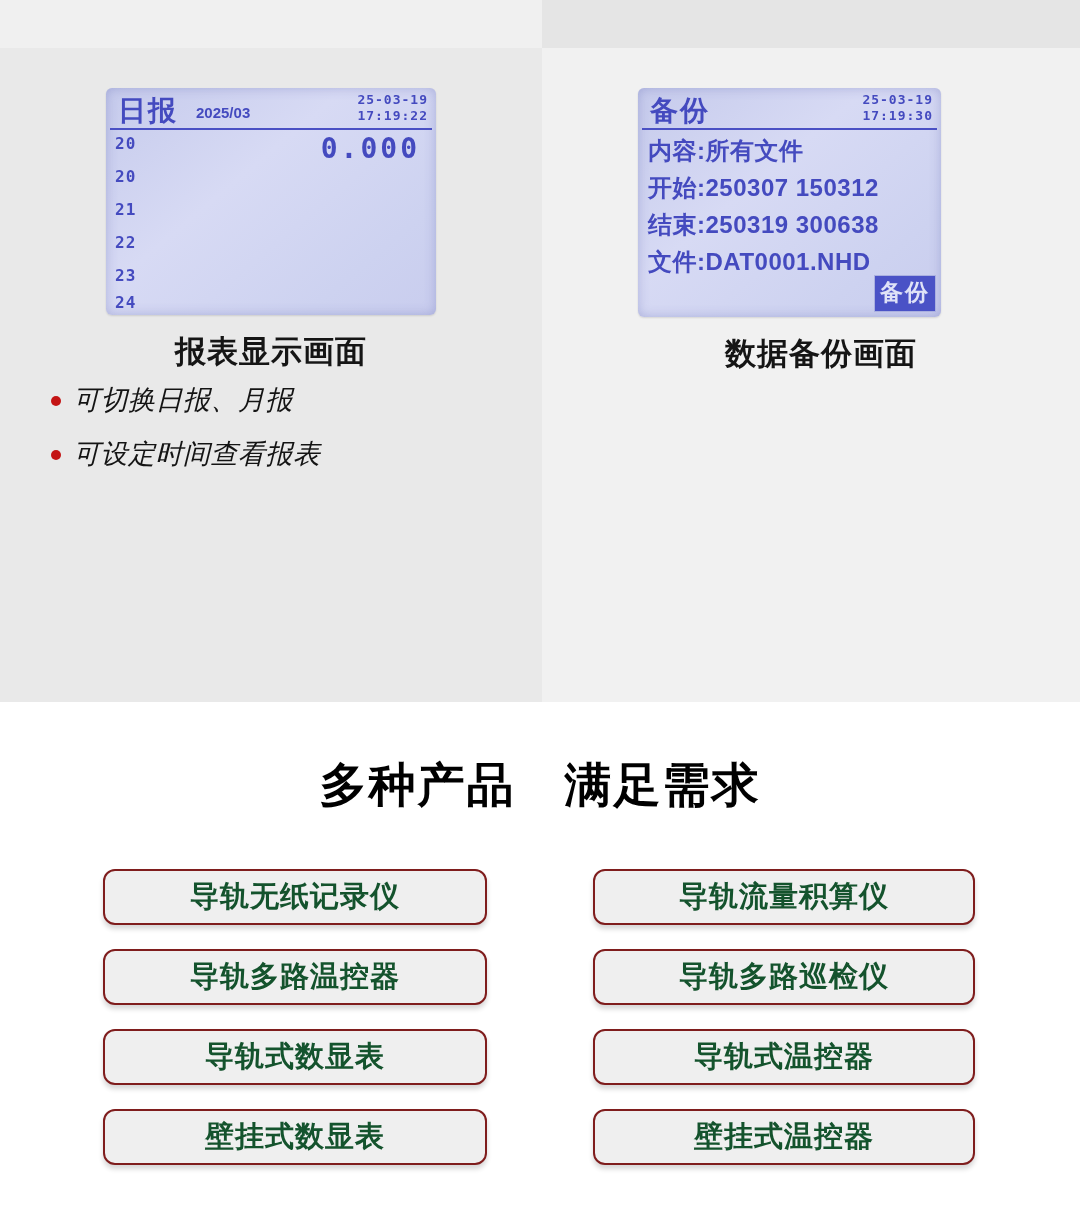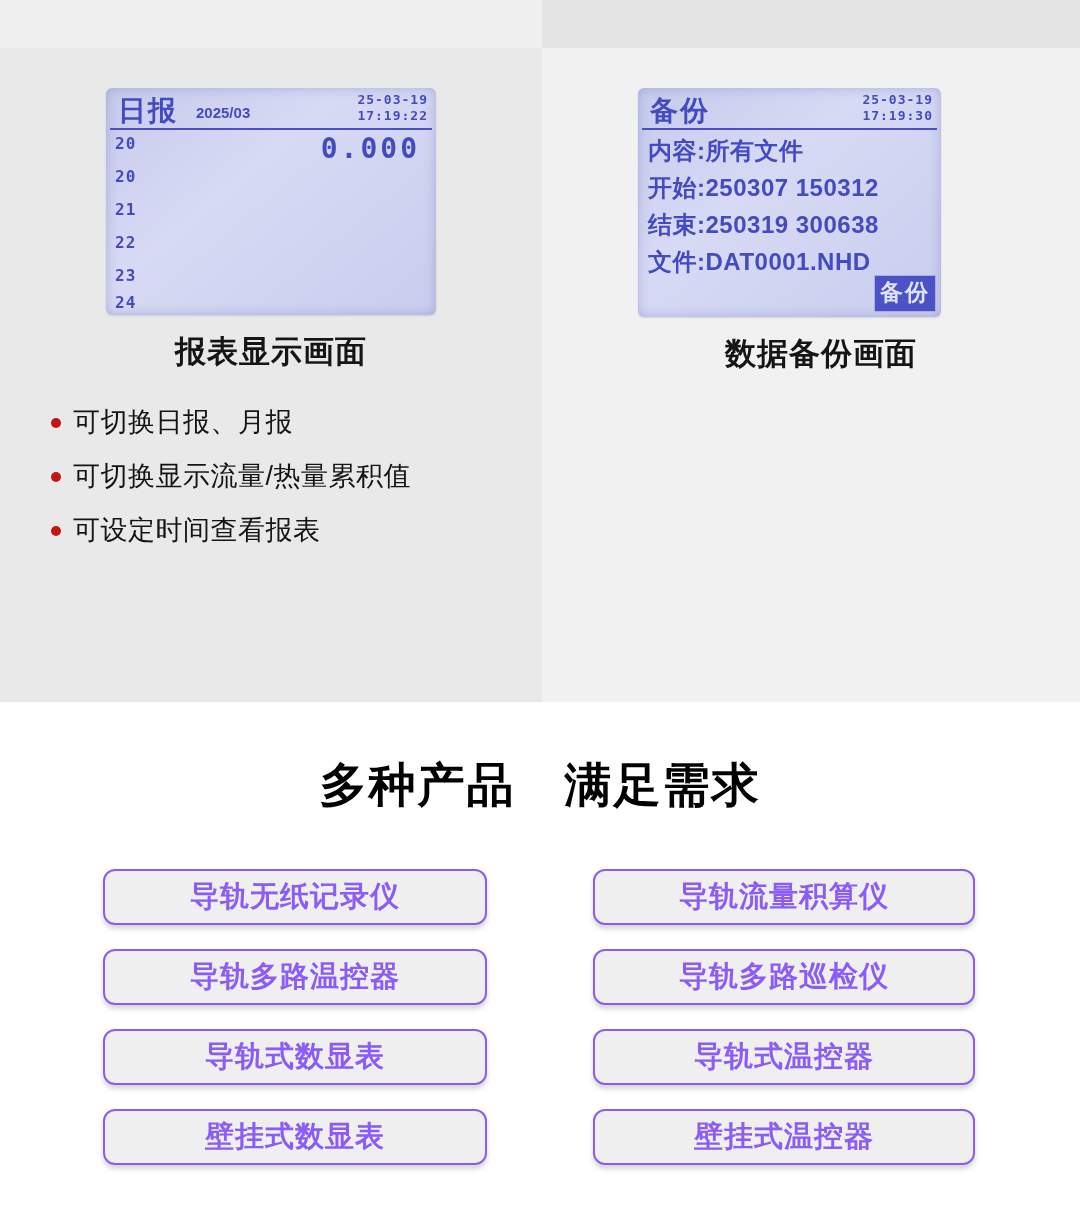--- a/index.html
+++ b/index.html
@@ -72,21 +72,21 @@
 
   
   .card-heading {
     margin: 16px 0 0 0;
     font-size: 31px; font-weight: 700; color: #151515;
     text-align: center; letter-spacing: 1px;
   }
   .card-left  .card-heading { width: 542px; }
   .card-right .card-heading { width: 470px; margin-left: 44px; }
 
-  .bullets { margin: 30px auto 0 auto; padding: 0; list-style: none; }
+  .bullets { margin: 8px auto 0 auto; padding: 0; list-style: none; font-style: italic; }
   .card-left  .bullets { width: 440px; }
   .card-right .bullets { width: 452px; margin-left: 56px; }
   .bullet-item { display: flex; align-items: flex-start; margin-bottom: 15px; }
   .bullet-dot {
     flex: 0 0 auto;
     width: 10px; height: 10px; border-radius: 50%;
     background: #c41414; margin: 15px 12px 0 0;
   }
   .bullet-text { font-size: 27px; line-height: 1.45; color: #141414; letter-spacing: 0.5px; }
 
@@ -104,26 +104,26 @@
     display: grid;
     grid-template-columns: 384px 382px;
     column-gap: 106px;
     row-gap: 24px;
     padding-left: 103px;
   }
   .product-button {
     box-sizing: border-box;
     height: 56px;
     background: #efefef;
-    border: 2px solid #8b5cf6;
+    border: 2px solid #7f1d1d;
     border-radius: 12px;
     box-shadow: 0 4px 5px rgba(0,0,0,0.16);
     display: flex; align-items: center; justify-content: center;
     font-family: "Liberation Sans", sans-serif;
-    font-size: 29px; font-weight: 700; color: #8b5cf6;
+    font-size: 29px; font-weight: 700; color: #14532d;
     letter-spacing: 1px;
     cursor: pointer;
     padding: 0;
   }
 </style>
 </head>
 <body>
 
 <div class="page">
 
@@ -154,24 +154,20 @@
 
       <h2 class="card-heading">报表显示画面</h2>
 
       <ul class="bullets">
         <li class="bullet-item">
           <span class="bullet-dot"></span>
           <span class="bullet-text">可切换日报、月报</span>
         </li>
         <li class="bullet-item">
           <span class="bullet-dot"></span>
-          <span class="bullet-text">可切换显示流量/热量累积值</span>
-        </li>
-        <li class="bullet-item">
-          <span class="bullet-dot"></span>
           <span class="bullet-text">可设定时间查看报表</span>
         </li>
       </ul>
     </section>
 
     <section class="card card-right">
       <div class="lcd lcd-right">
         <span class="lcd-title">备份</span>
         <span class="lcd-ts">
           <span>25-03-19</span><br>

